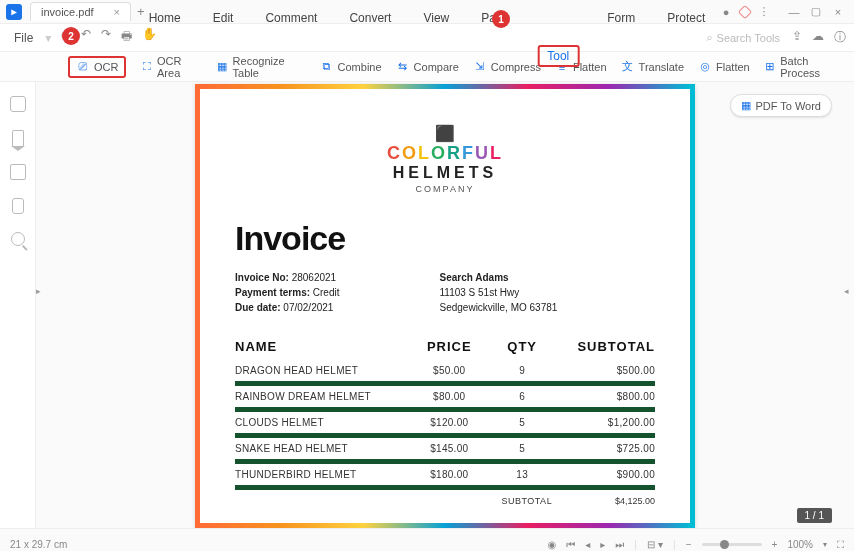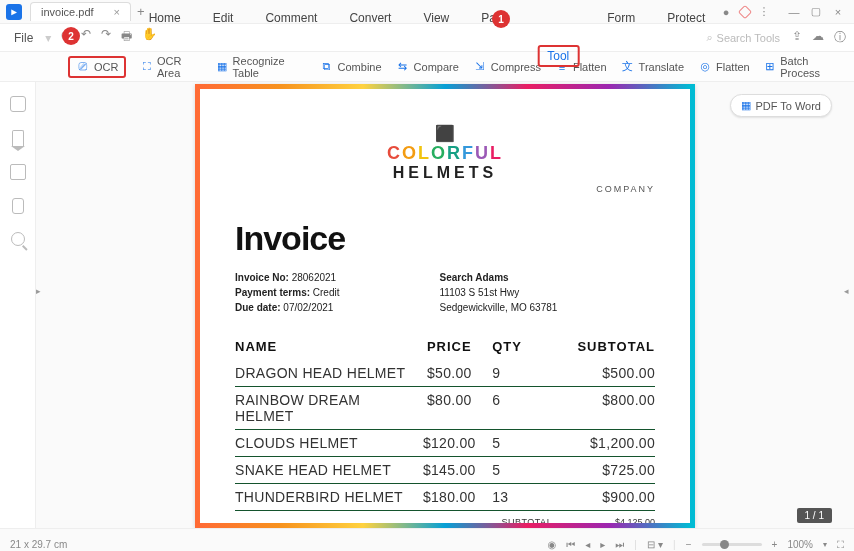--- a/index.html
+++ b/index.html
@@ -34,32 +34,32 @@
 .rail-search { width: 14px; height: 14px; border: 1.5px solid #bbb; border-radius: 50%; position: relative; }
 .rail-search::after { content: ''; position: absolute; width: 6px; height: 1.5px; background: #bbb; bottom: -3px; right: -4px; transform: rotate(45deg); }
 .doc-viewport { flex: 1; display: flex; justify-content: center; padding-top: 2px; overflow: hidden; position: relative; }
 .doc-page { width: 500px; background: #fff; box-shadow: 0 1px 4px rgba(0,0,0,0.15); position: relative; }
 .doc-border { position: absolute; inset: 0; border: 5px solid transparent; border-image: linear-gradient(90deg, #ff6b35, #f7931e, #ffd23f, #06a0d6, #e91e63, #9c27b0, #00bcd4) 1; pointer-events: none; }
 .doc-content { padding: 35px 40px; }
 .logo-area { text-align: center; margin-bottom: 25px; margin-top:5px; }
 .logo-helmet { font-size: 16px; color: #333; }
 .logo-text { font-family: Arial, sans-serif; font-weight: bold; font-size: 18px; letter-spacing: 2px; }
 .logo-helmets { font-weight: bold; font-size: 16px; letter-spacing: 4px; color: #222; }
-.logo-company { font-size: 9px; letter-spacing: 2px; color: #555; margin-top:2px;text-align:right; }
+.logo-company { font-size: 9px; letter-spacing: 2px; color: #555; margin-top:2px; }
 .invoice-title { font-size: 34px; font-weight: 900; color: #111; margin-bottom: 12px; letter-spacing: -1px; }
 .invoice-meta { display: flex; gap: 40px; font-size: 10px; color: #222; margin-bottom: 24px; }
 .meta-col { line-height: 1.5; }
 .meta-col b { font-weight: bold; }
 .inv-table { width: 100%; font-size: 10px; }
 .inv-header { display: flex; font-weight: bold; letter-spacing: 1px; color: #111; padding-bottom: 6px; font-size:13px; }
 .col-name { flex: 2; text-align: left; }
 .col-price { flex: 1; text-align: center; }
-.col-qty { flex: 0.7; text-align: left; }
+.col-qty { flex: 0.7; text-align: center; }
 .col-sub { flex: 1.2; text-align: right; }
-.inv-row { display: flex; padding: 5px 0; border-bottom: 1px solid #14532d; font-size: 14px; letter-spacing: 0.3px; color: #333; }
+.inv-row { display: flex; padding: 5px 0; border-bottom: 5px solid #14532d; font-size: 10px; letter-spacing: 0.3px; color: #333; }
 .inv-row .col-name { text-transform: uppercase; }
 .inv-total-row { display: flex; padding-top: 6px; font-size: 9px; }
 .pdf-to-word { position: absolute; top: 12px; right: 22px; background: #fff; border: 1px solid #ddd; border-radius: 14px; padding: 4px 10px; font-size: 11px; color: #555; display: flex; align-items: center; gap: 4px; box-shadow: 0 1px 2px rgba(0,0,0,0.1); }
 .page-indicator { position: absolute; bottom: 28px; right: 22px; background: #555; color: #fff; font-size: 10px; padding: 2px 8px; border-radius: 2px; }
 .statusbar { height: 32px; border-top: 1px solid #eee; background: #fafafa; display: flex; align-items: center; padding: 0 10px; font-size: 10px; color: #888; gap: 19px; }
 .status-right { margin-left: auto; display: flex; align-items: center; gap: 10px; }
 .zoom-slider { width: 60px; height: 3px; background: #ddd; position: relative; border-radius: 2px; }
 .zoom-thumb { position: absolute; left: 30%; top: -3px; width: 9px; height: 9px; background: #888; border-radius: 50%; }
 .separator { color: #ddd; }
 .expand-handle { position: absolute; left: 36px; top: 50%; width: 6px; height: 30px; display:flex; align-items:center; color:#999; font-size:9px; }

